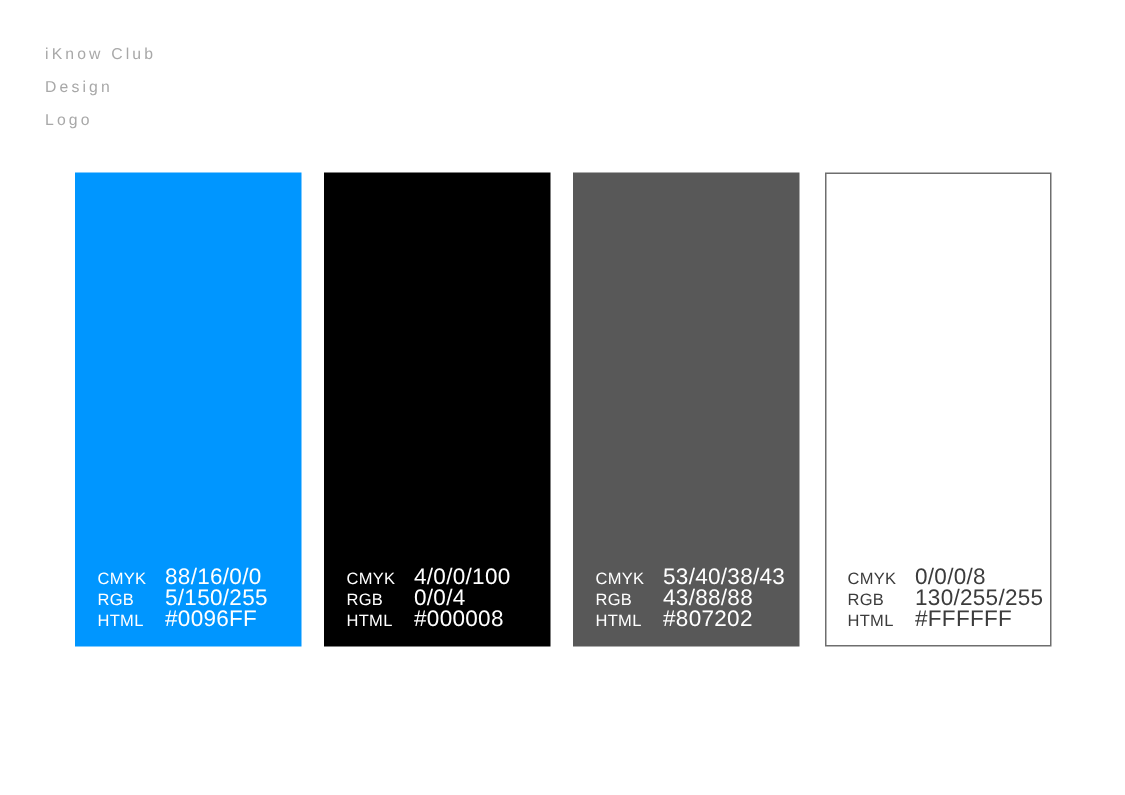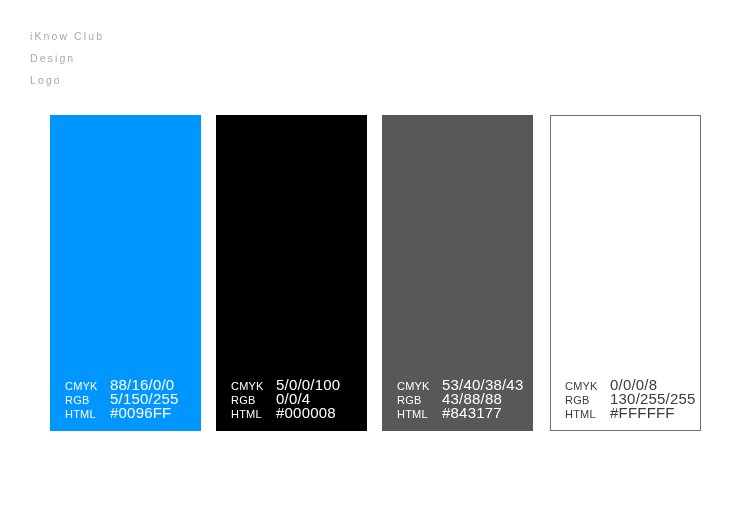--- a/index.html
+++ b/index.html
@@ -128,21 +128,21 @@
           <span class="info-label">HTML</span>
           <span class="info-value">#0096FF</span>
         </div>
       </div>
     </div>
 
     <div class="swatch swatch-1 text-light" style="background-color: rgb(0, 0, 0);">
       <div class="swatch-info">
         <div class="info-row">
           <span class="info-label">CMYK</span>
-          <span class="info-value">5/0/0/100</span>
+          <span class="info-value">4/0/0/100</span>
         </div>
         <div class="info-row">
           <span class="info-label">RGB</span>
           <span class="info-value">0/0/4</span>
         </div>
         <div class="info-row">
           <span class="info-label">HTML</span>
           <span class="info-value">#000008</span>
         </div>
       </div>
@@ -153,21 +153,21 @@
         <div class="info-row">
           <span class="info-label">CMYK</span>
           <span class="info-value">53/40/38/43</span>
         </div>
         <div class="info-row">
           <span class="info-label">RGB</span>
           <span class="info-value">43/88/88</span>
         </div>
         <div class="info-row">
           <span class="info-label">HTML</span>
-          <span class="info-value">#843177</span>
+          <span class="info-value">#807202</span>
         </div>
       </div>
     </div>
 
     <div class="swatch swatch-3 swatch-bordered text-dark" style="background-color: rgb(255, 255, 255); border-color: rgb(110, 110, 110);">
       <div class="swatch-info">
         <div class="info-row">
           <span class="info-label">CMYK</span>
           <span class="info-value">0/0/0/8</span>
         </div>

